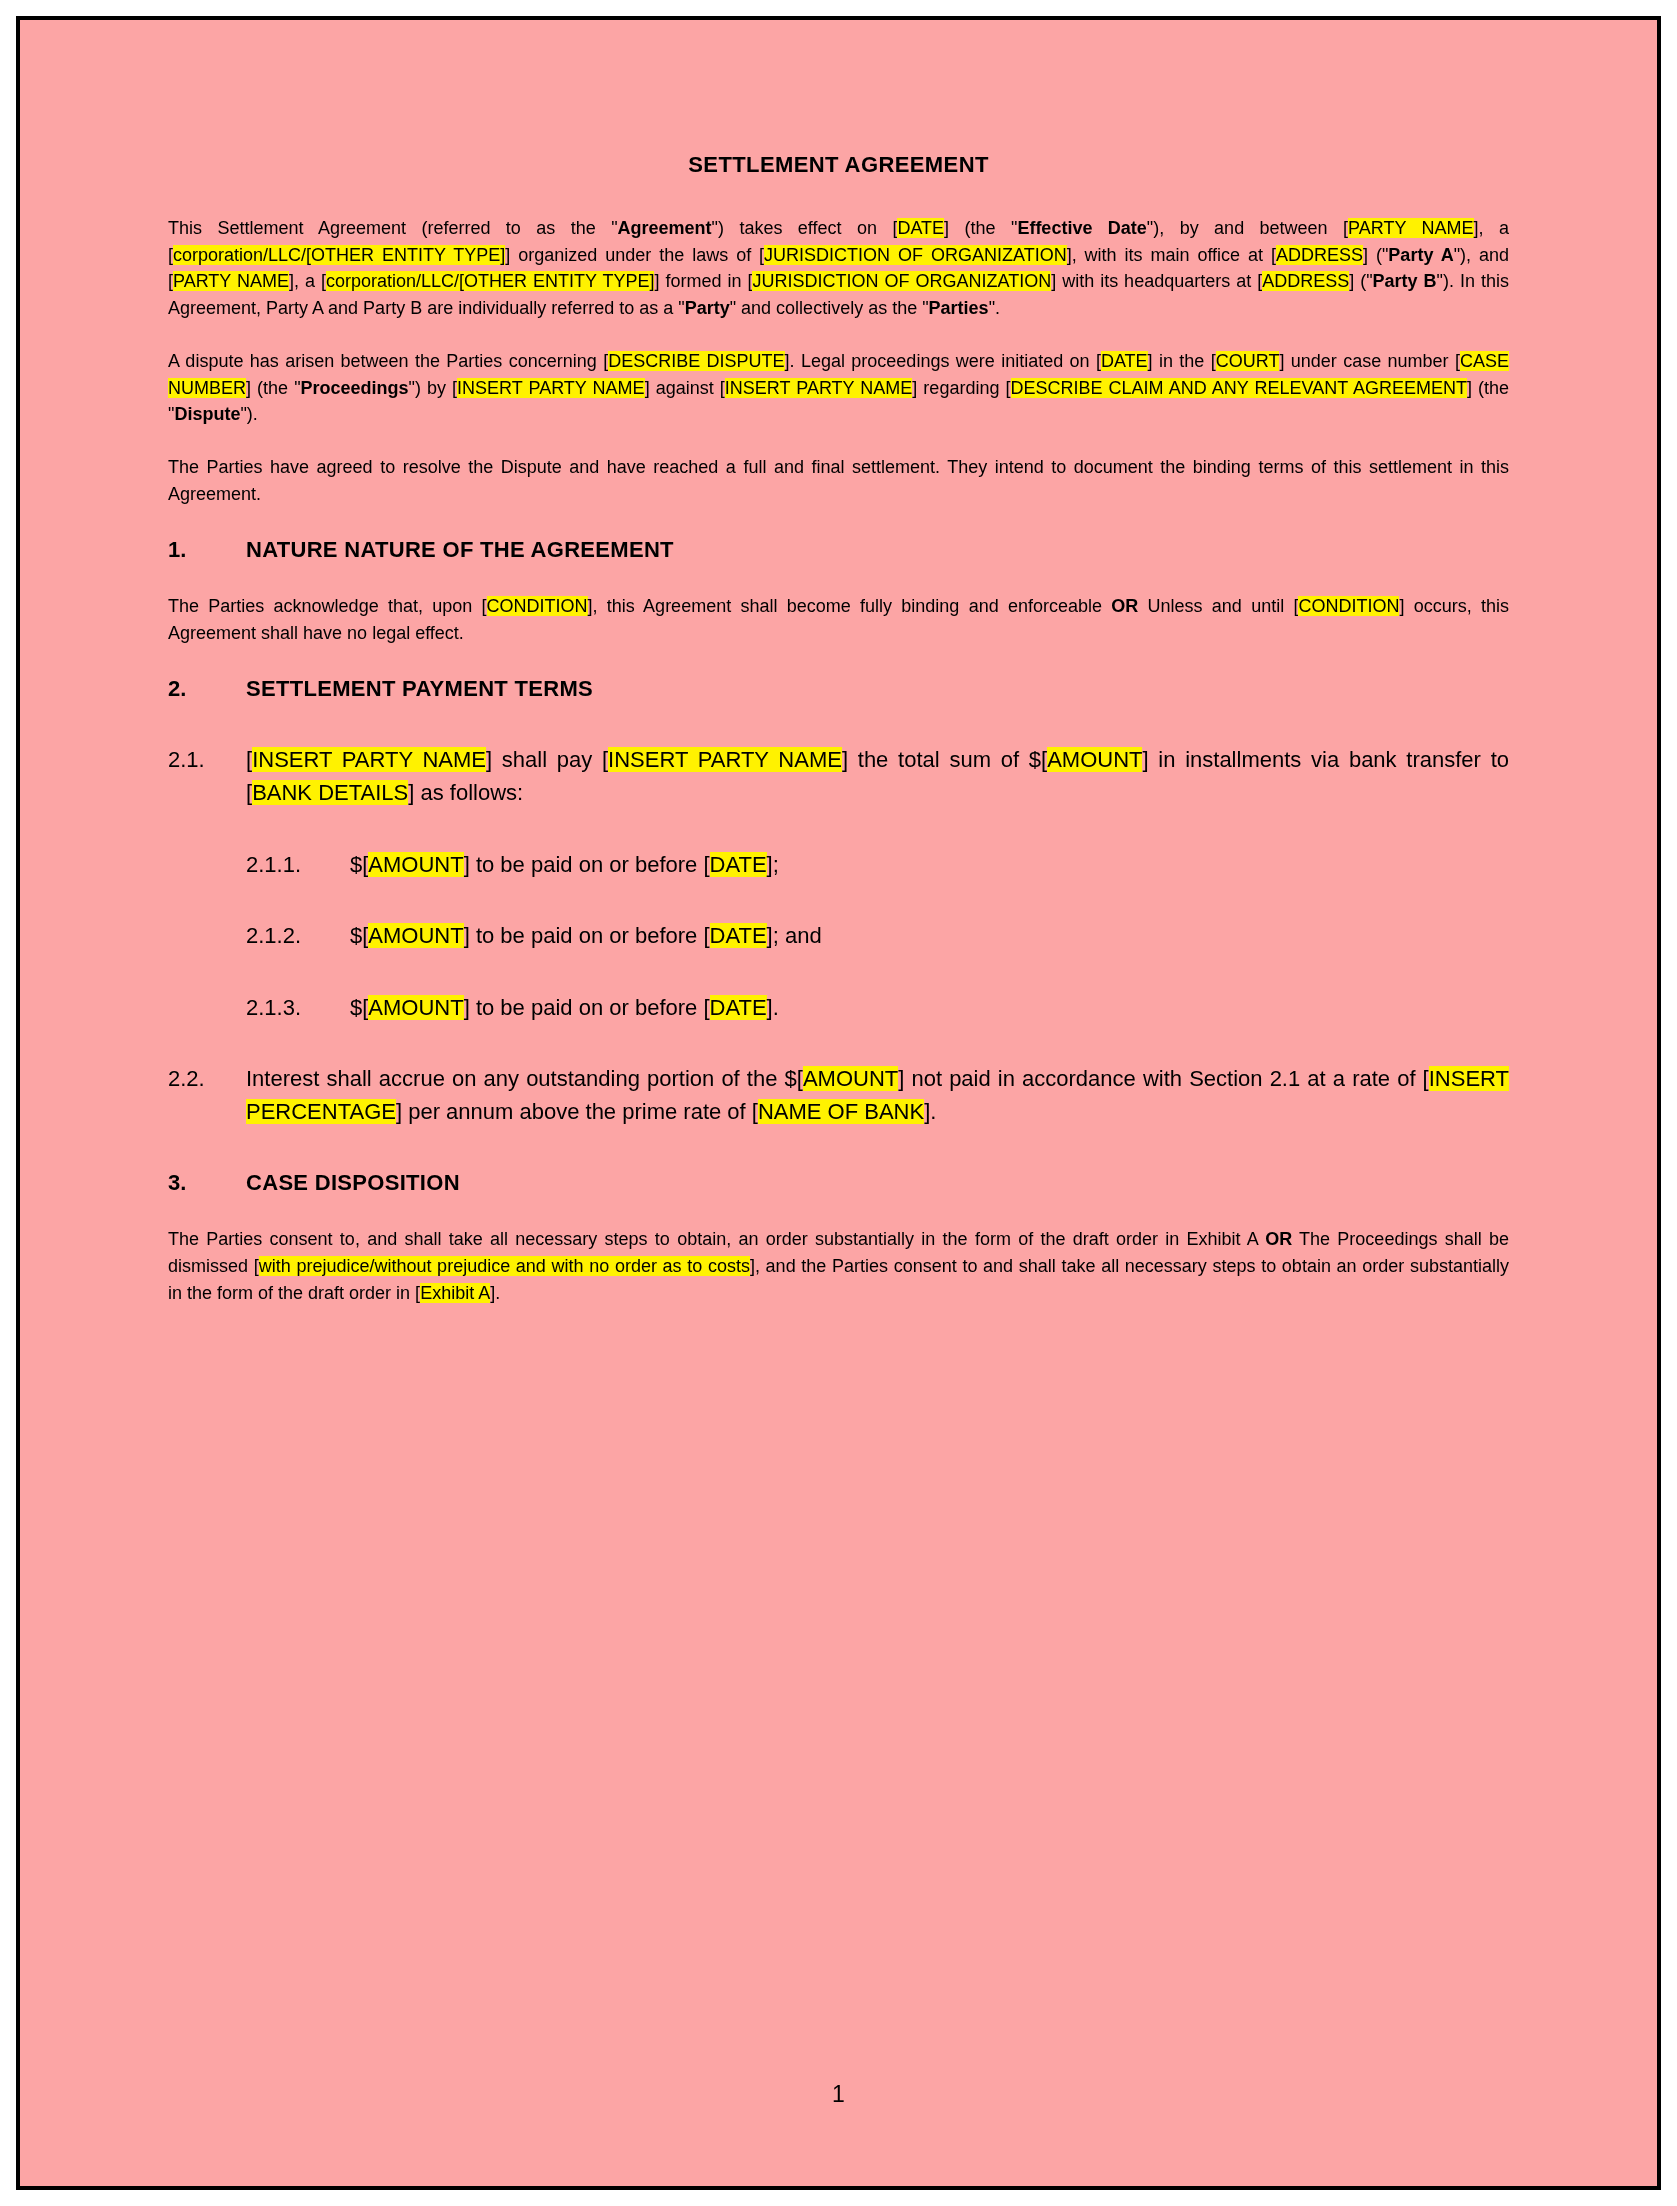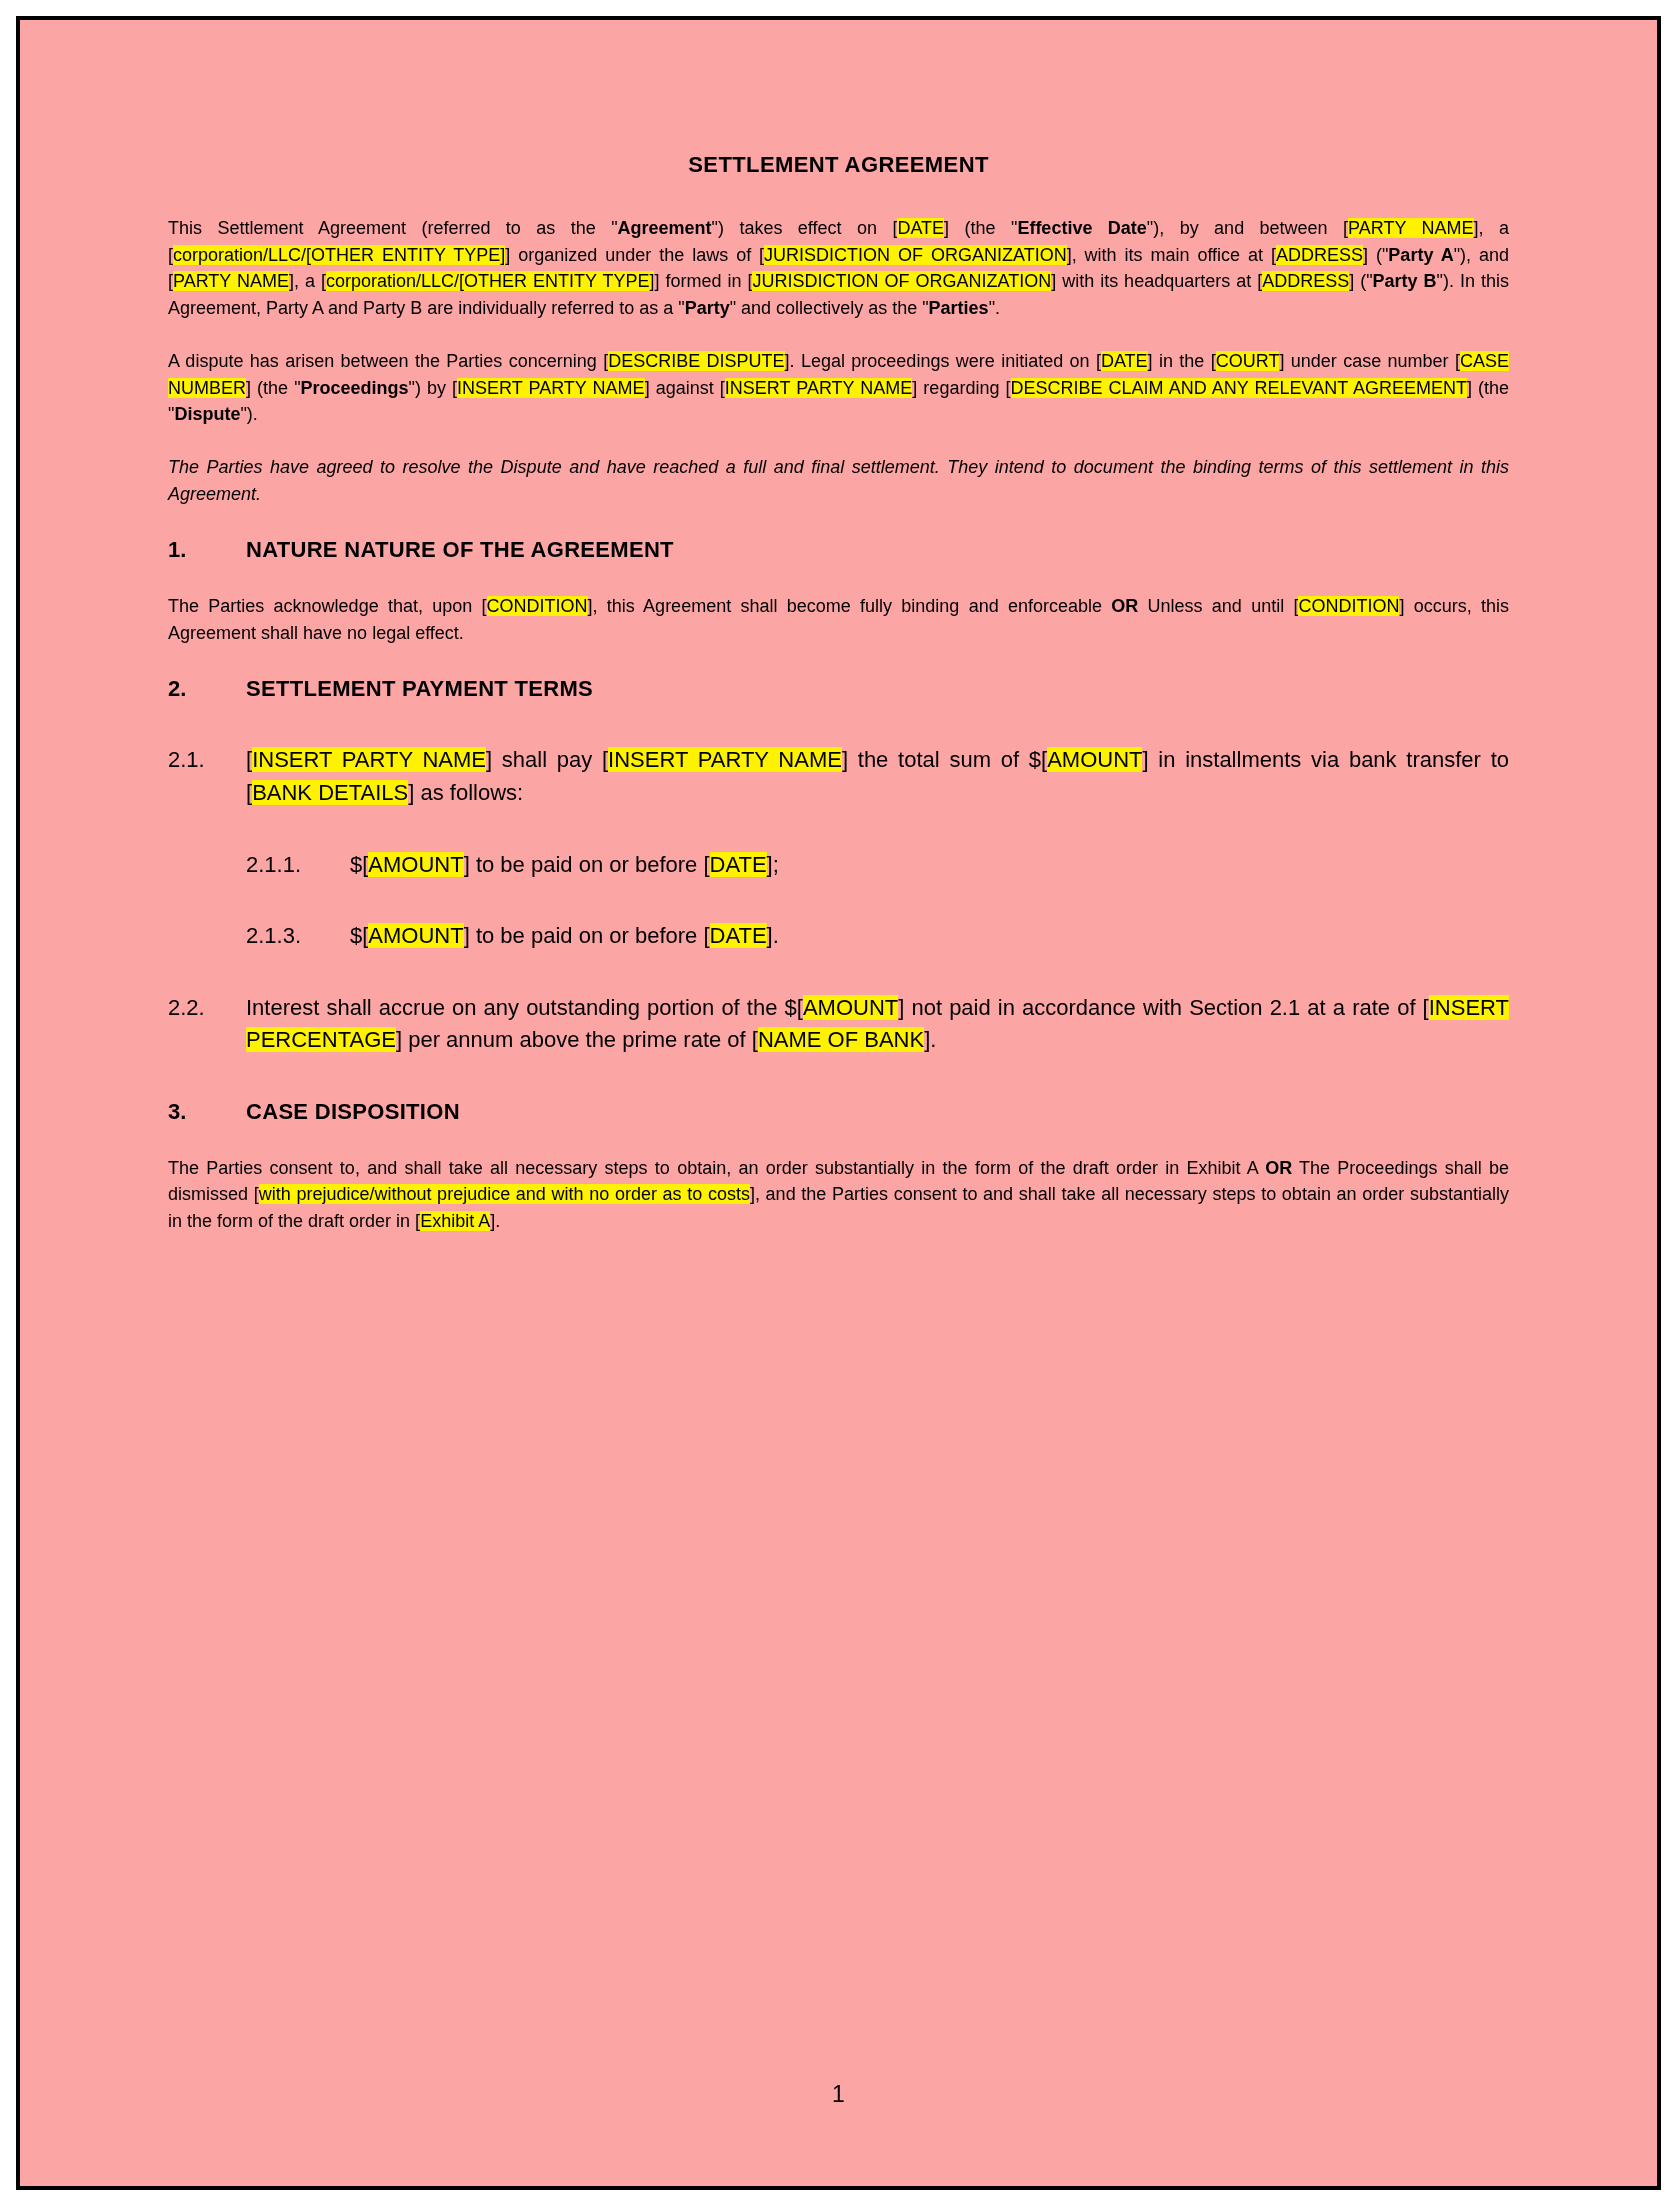--- a/index.html
+++ b/index.html
@@ -70,21 +70,21 @@
     letter-spacing: 0.3px;
   }
   .indent-1 { margin-left: 78px; }
   .indent-2 { margin-left: 78px; }
   .sub .num {
     width: 104px;
     flex: 0 0 104px;
     font-weight: normal;
   }
   .gap-top { margin-top: 30px; }
-  .gap-sm { margin-bottom: 32px; font-style: italic; }
+  .gap-sm { margin-bottom: 32px; }
   .gap-md { margin-bottom: 39px; }
 
   .page-number {
     position: absolute;
     bottom: 78px;
     left: 0;
     right: 0;
     text-align: center;
     font-size: 23px;
     color: #000;
@@ -119,20 +119,24 @@
     <div class="clause gap-md">
       <div class="num plain">2.1.</div>
       <div class="txt"><span>[</span><span class="hl">INSERT PARTY NAME</span><span>] shall pay [</span><span class="hl">INSERT PARTY NAME</span><span>] the total sum of $[</span><span class="hl">AMOUNT</span><span>] in installments via bank transfer to [</span><span class="hl">BANK DETAILS</span><span>] as follows:</span></div>
     </div>
 
     <div class="clause sub indent-2 gap-md">
       <div class="num">2.1.1.</div>
       <div class="txt"><span>$[</span><span class="hl">AMOUNT</span><span>] to be paid on or before [</span><span class="hl">DATE</span><span>];</span></div>
     </div>
 
+    <div class="clause sub indent-2 gap-md">
+      <div class="num">2.1.2.</div>
+      <div class="txt"><span>$[</span><span class="hl">AMOUNT</span><span>] to be paid on or before [</span><span class="hl">DATE</span><span>]; and</span></div>
+    </div>
 
     <div class="clause sub indent-2 gap-md">
       <div class="num">2.1.3.</div>
       <div class="txt"><span>$[</span><span class="hl">AMOUNT</span><span>] to be paid on or before [</span><span class="hl">DATE</span><span>].</span></div>
     </div>
 
     <div class="clause gap-md">
       <div class="num plain">2.2.</div>
       <div class="txt"><span>Interest shall accrue on any outstanding portion of the $[</span><span class="hl">AMOUNT</span><span>] not paid in accordance with Section 2.1 at a rate of [</span><span class="hl">INSERT PERCENTAGE</span><span>] per annum above the prime rate of [</span><span class="hl">NAME OF BANK</span><span>].</span></div>
     </div>

